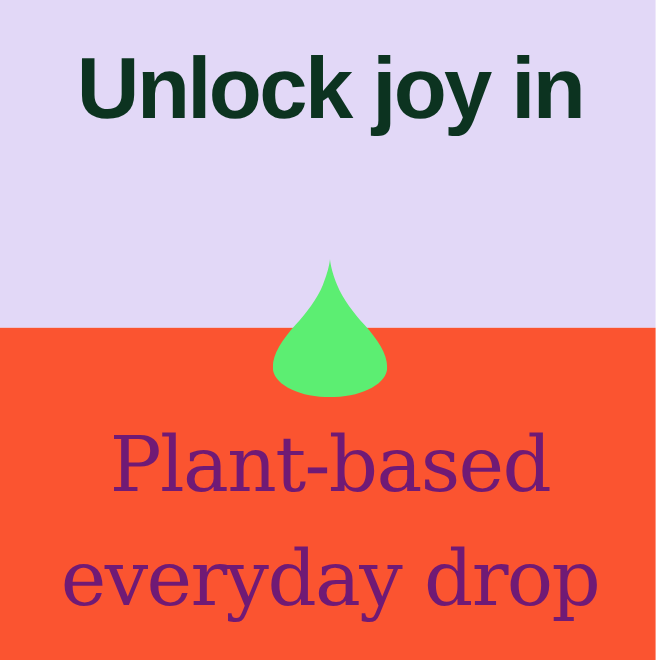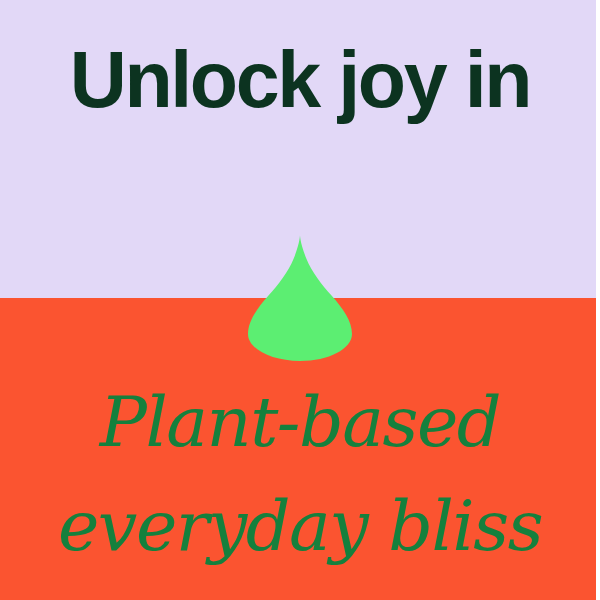--- a/index.html
+++ b/index.html
@@ -106,18 +106,18 @@
                C63.5 36.5 74 50 83.5 60.5
                C95 73.5 104 86 104 99
                C104 113.9 80.7 126 52 126
                C23.3 126 0 113.9 0 99
                C0 86 9 73.5 20.5 60.5
                C30 50 40.5 36.5 45.5 24
                C52 8 52 0 52 0 Z" fill="#5CEE72"></path>
     </svg>
   </div>
 
-  <div class="subhead" style="color: #15803d; font-style: italic;">
+  <div class="subhead" style="color: #701a75;">
     <span class="line">Plant-based</span>
-    <span class="line">everyday bliss</span>
+    <span class="line">everyday drop</span>
   </div>
 
 </div>
 
 </body></html>

